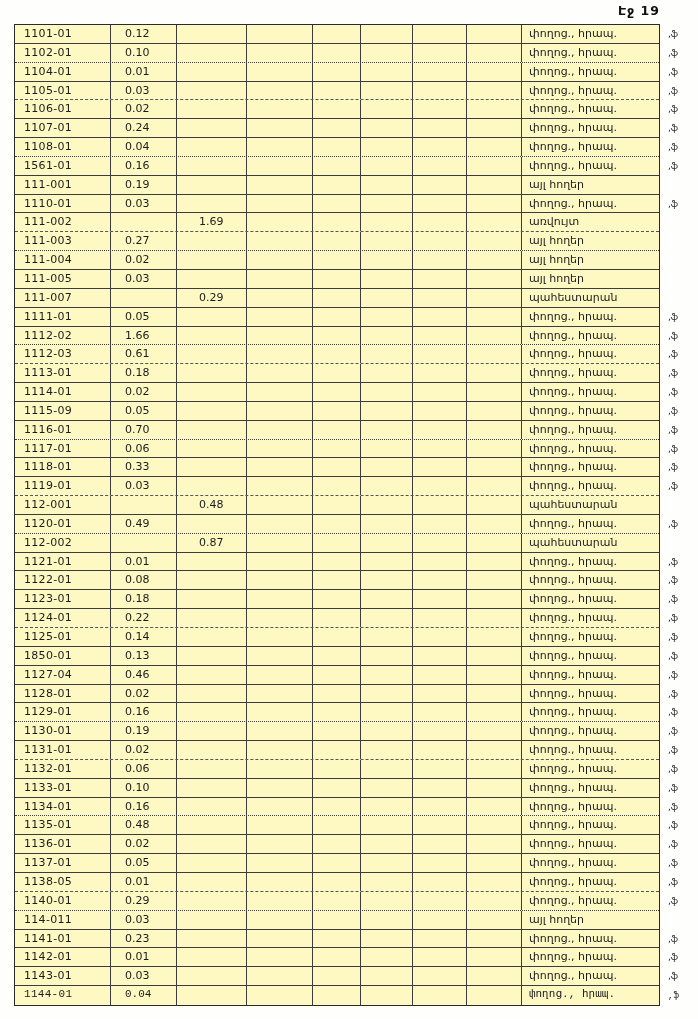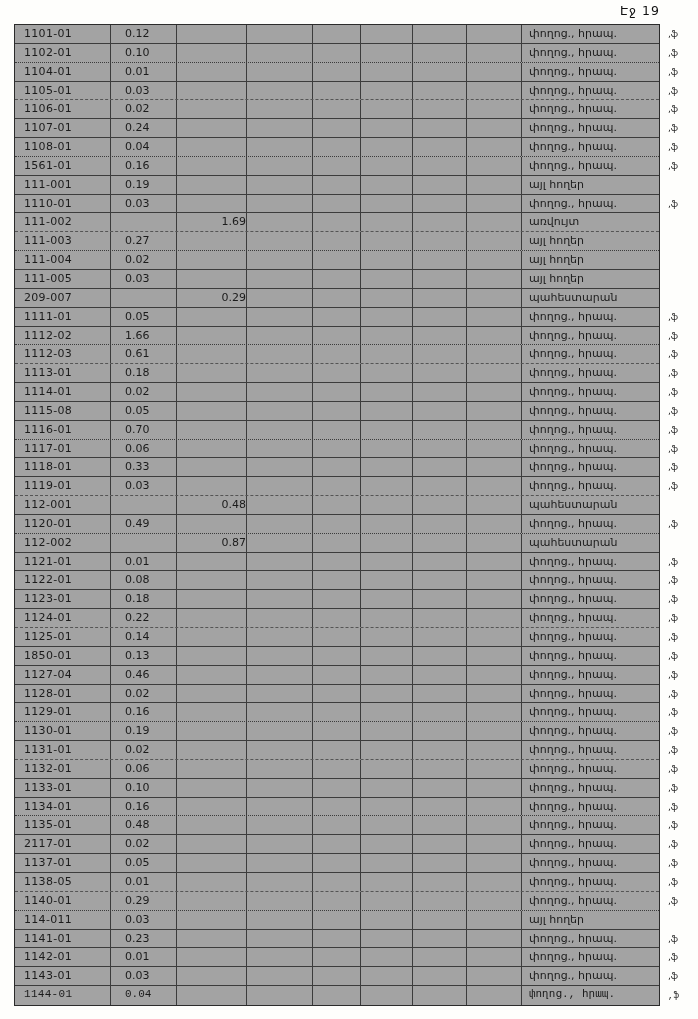--- a/index.html
+++ b/index.html
@@ -12,31 +12,31 @@
   .sheet{
     position:relative;
     width:698px;height:1019px;
     background:#fefefc;
     overflow:hidden;
   }
   .page-header{
     position:absolute;
     top:3px;right:38px;
     font-size:12.5px;
-    font-weight:normal;
+    font-weight:bold;
     letter-spacing:1px;
     color:#111;
   }
   .data-table{
     position:absolute;
     left:14px;top:24px;
     width:646px;
     box-sizing:border-box;
     border:1px solid #2b2b2b;
-    background:#a3a3a3;
+    background:#fef9c3;
   }
   .row{
     display:flex;
     position:relative;
     height:18.85px;
     box-sizing:border-box;
     border-bottom:1px solid #3c3c3c;
   }
   .row:nth-child(5n+2){border-bottom-style:dotted;}
   .row:nth-child(7n+4){border-bottom-style:dashed;border-bottom-color:#555;}
@@ -45,21 +45,21 @@
     box-sizing:border-box;
     border-right:1px solid #3c3c3c;
     font-size:11px;
     line-height:17.5px;
     white-space:nowrap;
     overflow:hidden;
     color:#1b1b1b;
   }
   .c1{width:96px;padding-left:9px;letter-spacing:0.3px;}
   .c2{width:66px;padding-left:14px;}
-  .c3{width:70px;padding-left:22px;text-align:right;}
+  .c3{width:70px;padding-left:22px;}
   .c4{width:66px;}
   .c5{width:48px;}
   .c6{width:52px;}
   .c7{width:54px;}
   .c8{width:55px;}
   .c9{flex:1;padding-left:7px;border-right:none;}
   .mark{
     position:absolute;
     left:calc(100% + 9px);
     top:4px;
@@ -233,21 +233,21 @@
           <div class="cell c2">0.03</div>
           <div class="cell c3"></div>
           <div class="cell c4"></div>
           <div class="cell c5"></div>
           <div class="cell c6"></div>
           <div class="cell c7"></div>
           <div class="cell c8"></div>
           <div class="cell c9">այլ հողեր</div>
         </div>
         <div class="row">
-          <div class="cell c1">209-007</div>
+          <div class="cell c1">111-007</div>
           <div class="cell c2"></div>
           <div class="cell c3">0.29</div>
           <div class="cell c4"></div>
           <div class="cell c5"></div>
           <div class="cell c6"></div>
           <div class="cell c7"></div>
           <div class="cell c8"></div>
           <div class="cell c9">պահեստարան</div>
         </div>
         <div class="row">
@@ -304,21 +304,21 @@
           <div class="cell c3"></div>
           <div class="cell c4"></div>
           <div class="cell c5"></div>
           <div class="cell c6"></div>
           <div class="cell c7"></div>
           <div class="cell c8"></div>
           <div class="cell c9">փողոց., հրապ.</div>
           <span class="mark">,ֆ</span>
         </div>
         <div class="row">
-          <div class="cell c1">1115-08</div>
+          <div class="cell c1">1115-09</div>
           <div class="cell c2">0.05</div>
           <div class="cell c3"></div>
           <div class="cell c4"></div>
           <div class="cell c5"></div>
           <div class="cell c6"></div>
           <div class="cell c7"></div>
           <div class="cell c8"></div>
           <div class="cell c9">փողոց., հրապ.</div>
           <span class="mark">,ֆ</span>
         </div>
@@ -578,21 +578,21 @@
           <div class="cell c3"></div>
           <div class="cell c4"></div>
           <div class="cell c5"></div>
           <div class="cell c6"></div>
           <div class="cell c7"></div>
           <div class="cell c8"></div>
           <div class="cell c9">փողոց., հրապ.</div>
           <span class="mark">,ֆ</span>
         </div>
         <div class="row">
-          <div class="cell c1">2117-01</div>
+          <div class="cell c1">1136-01</div>
           <div class="cell c2">0.02</div>
           <div class="cell c3"></div>
           <div class="cell c4"></div>
           <div class="cell c5"></div>
           <div class="cell c6"></div>
           <div class="cell c7"></div>
           <div class="cell c8"></div>
           <div class="cell c9">փողոց., հրապ.</div>
           <span class="mark">,ֆ</span>
         </div>

